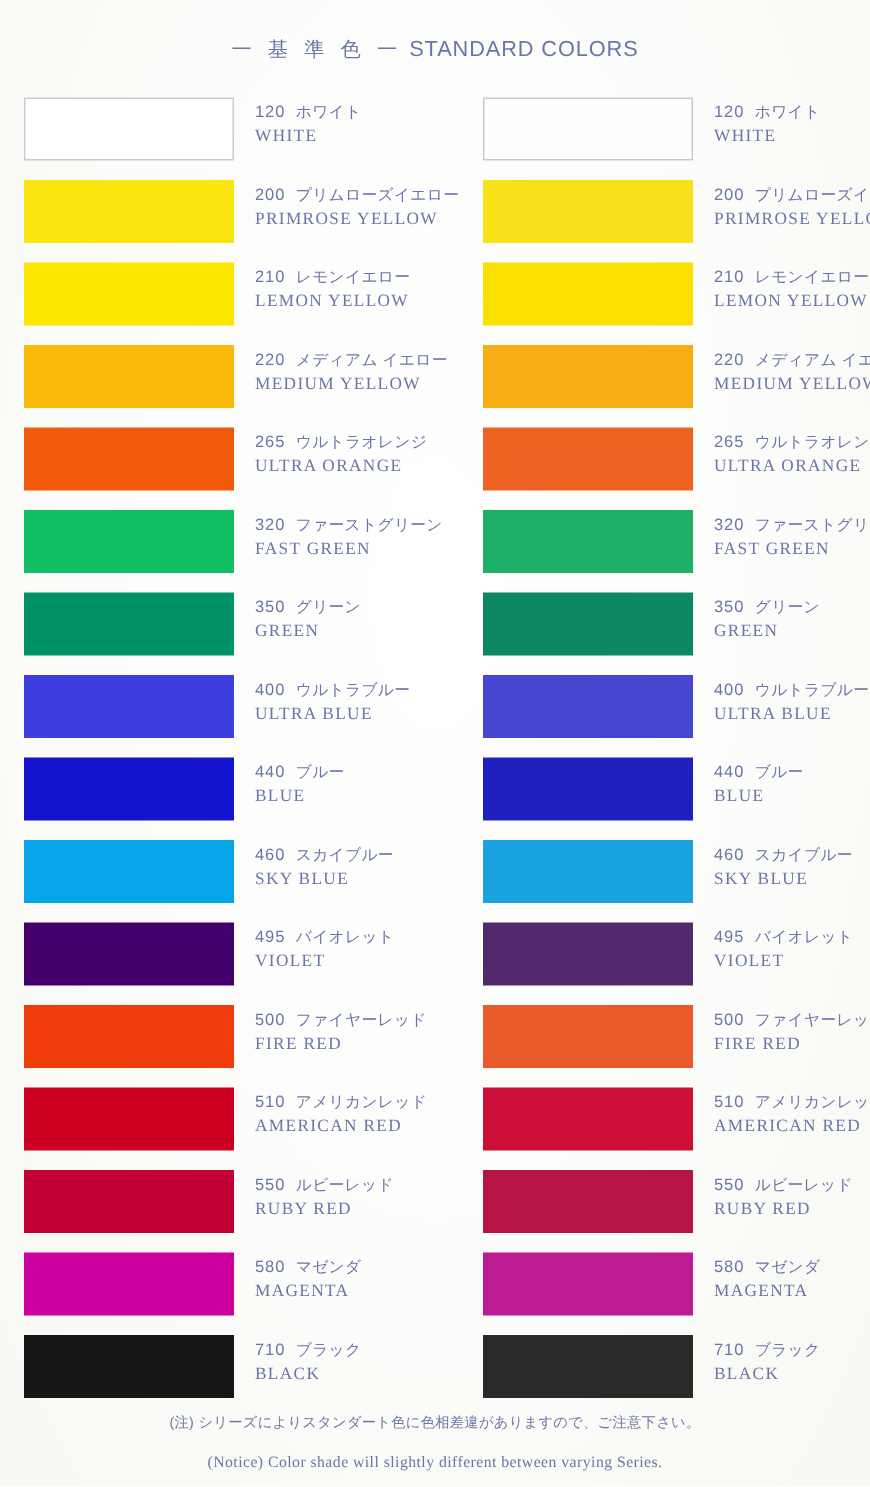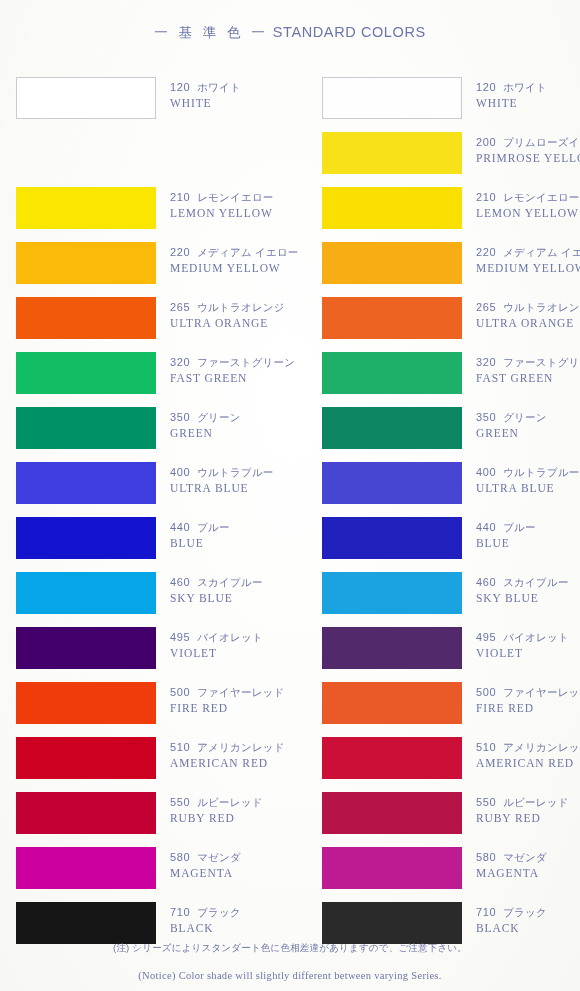--- a/index.html
+++ b/index.html
@@ -56,21 +56,21 @@
     top: 60px;
     left: 0;
     width: 580px;
   }
   .row {
     position: relative;
     height: 55px;
   }
   .cell {
     position: absolute;
-    top: 17px;
+    top: 5px;
   }
   .cell.gloss { left: 16px; }
   .cell.matte { left: 322px; }
 
   .swatch {
     width: 140px;
     height: 42px;
     display: block;
     box-shadow: 0 0 0 0 rgba(0,0,0,0);
   }
@@ -151,20 +151,27 @@
         </div>
         <div class="cell matte">
           <div class="swatch white-chip" style="background: rgb(254, 254, 254);"></div>
           <div class="labels">
             <div class="lbl-jp"><span class="code">120</span><span>ホワイト</span></div>
             <div class="lbl-en">WHITE</div>
           </div>
         </div>
       </div>
       <div class="row">
+        <div class="cell gloss">
+          <div class="swatch" style="background: rgb(249, 230, 17);"></div>
+          <div class="labels">
+            <div class="lbl-jp"><span class="code">200</span><span>プリムローズイエロー</span></div>
+            <div class="lbl-en">PRIMROSE YELLOW</div>
+          </div>
+        </div>
         <div class="cell matte">
           <div class="swatch" style="background: rgb(247, 226, 25);"></div>
           <div class="labels">
             <div class="lbl-jp"><span class="code">200</span><span>プリムローズイエロー</span></div>
             <div class="lbl-en">PRIMROSE YELLOW</div>
           </div>
         </div>
       </div>
       <div class="row">
         <div class="cell gloss">

